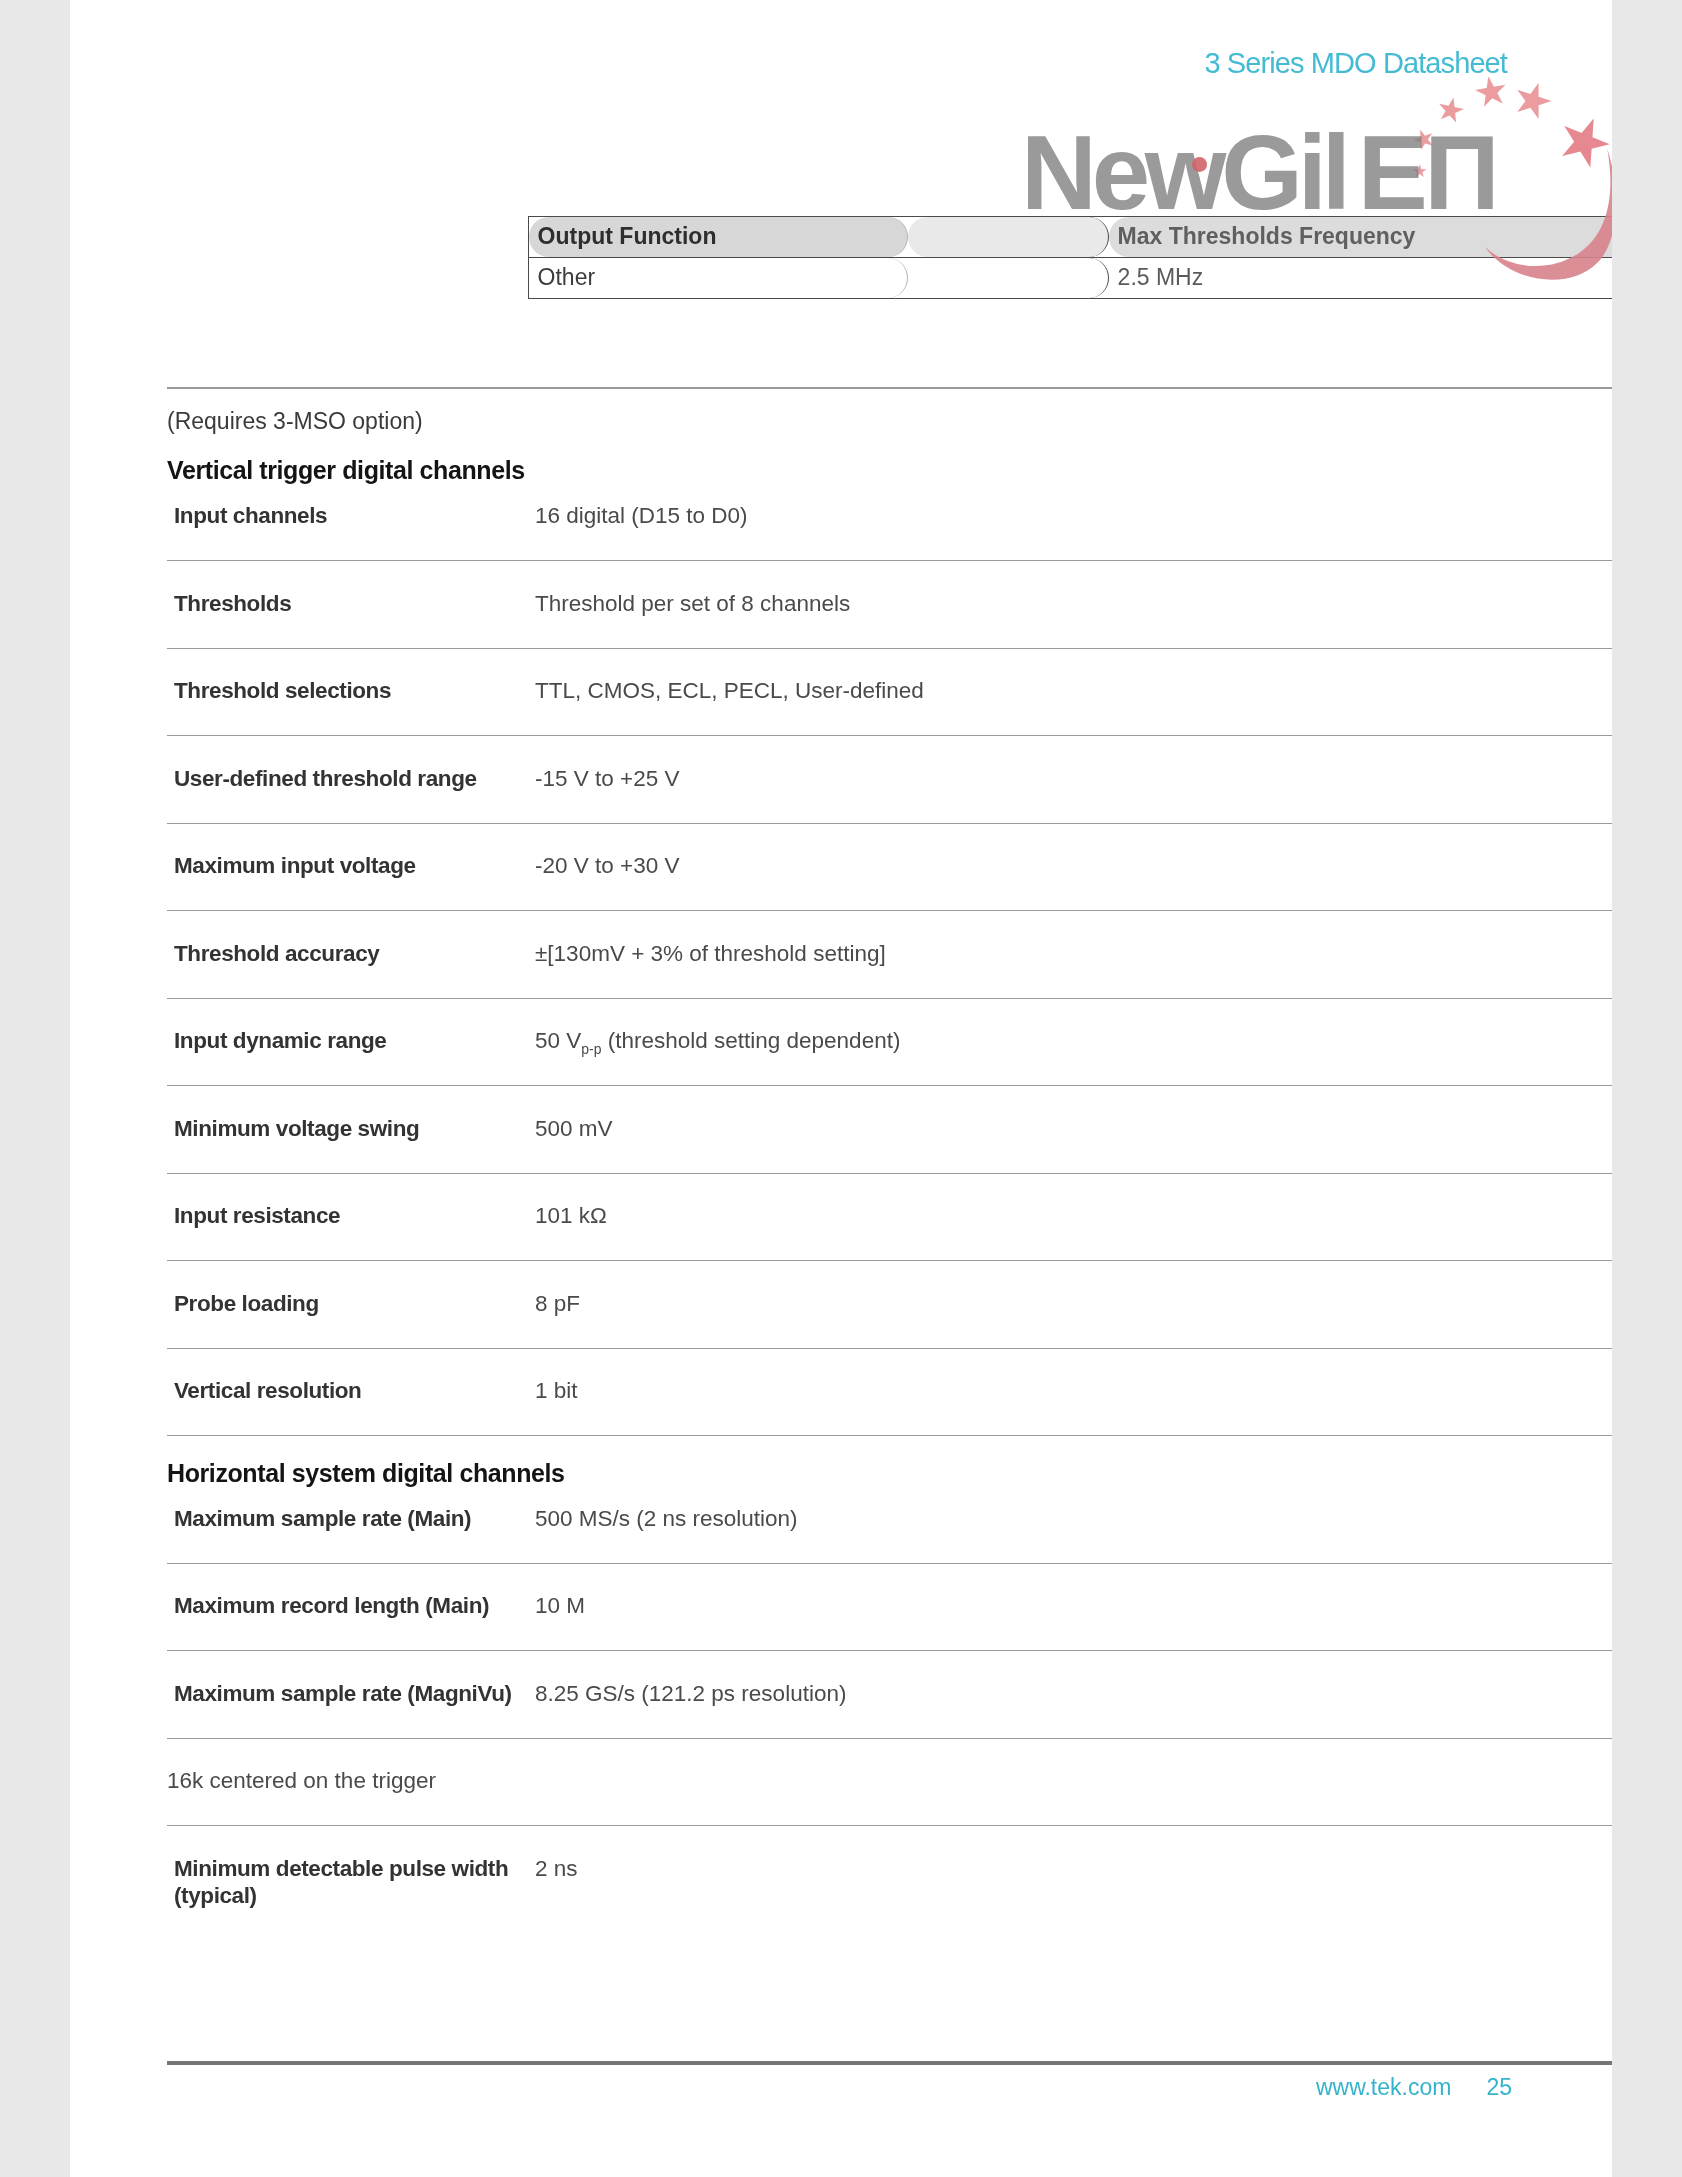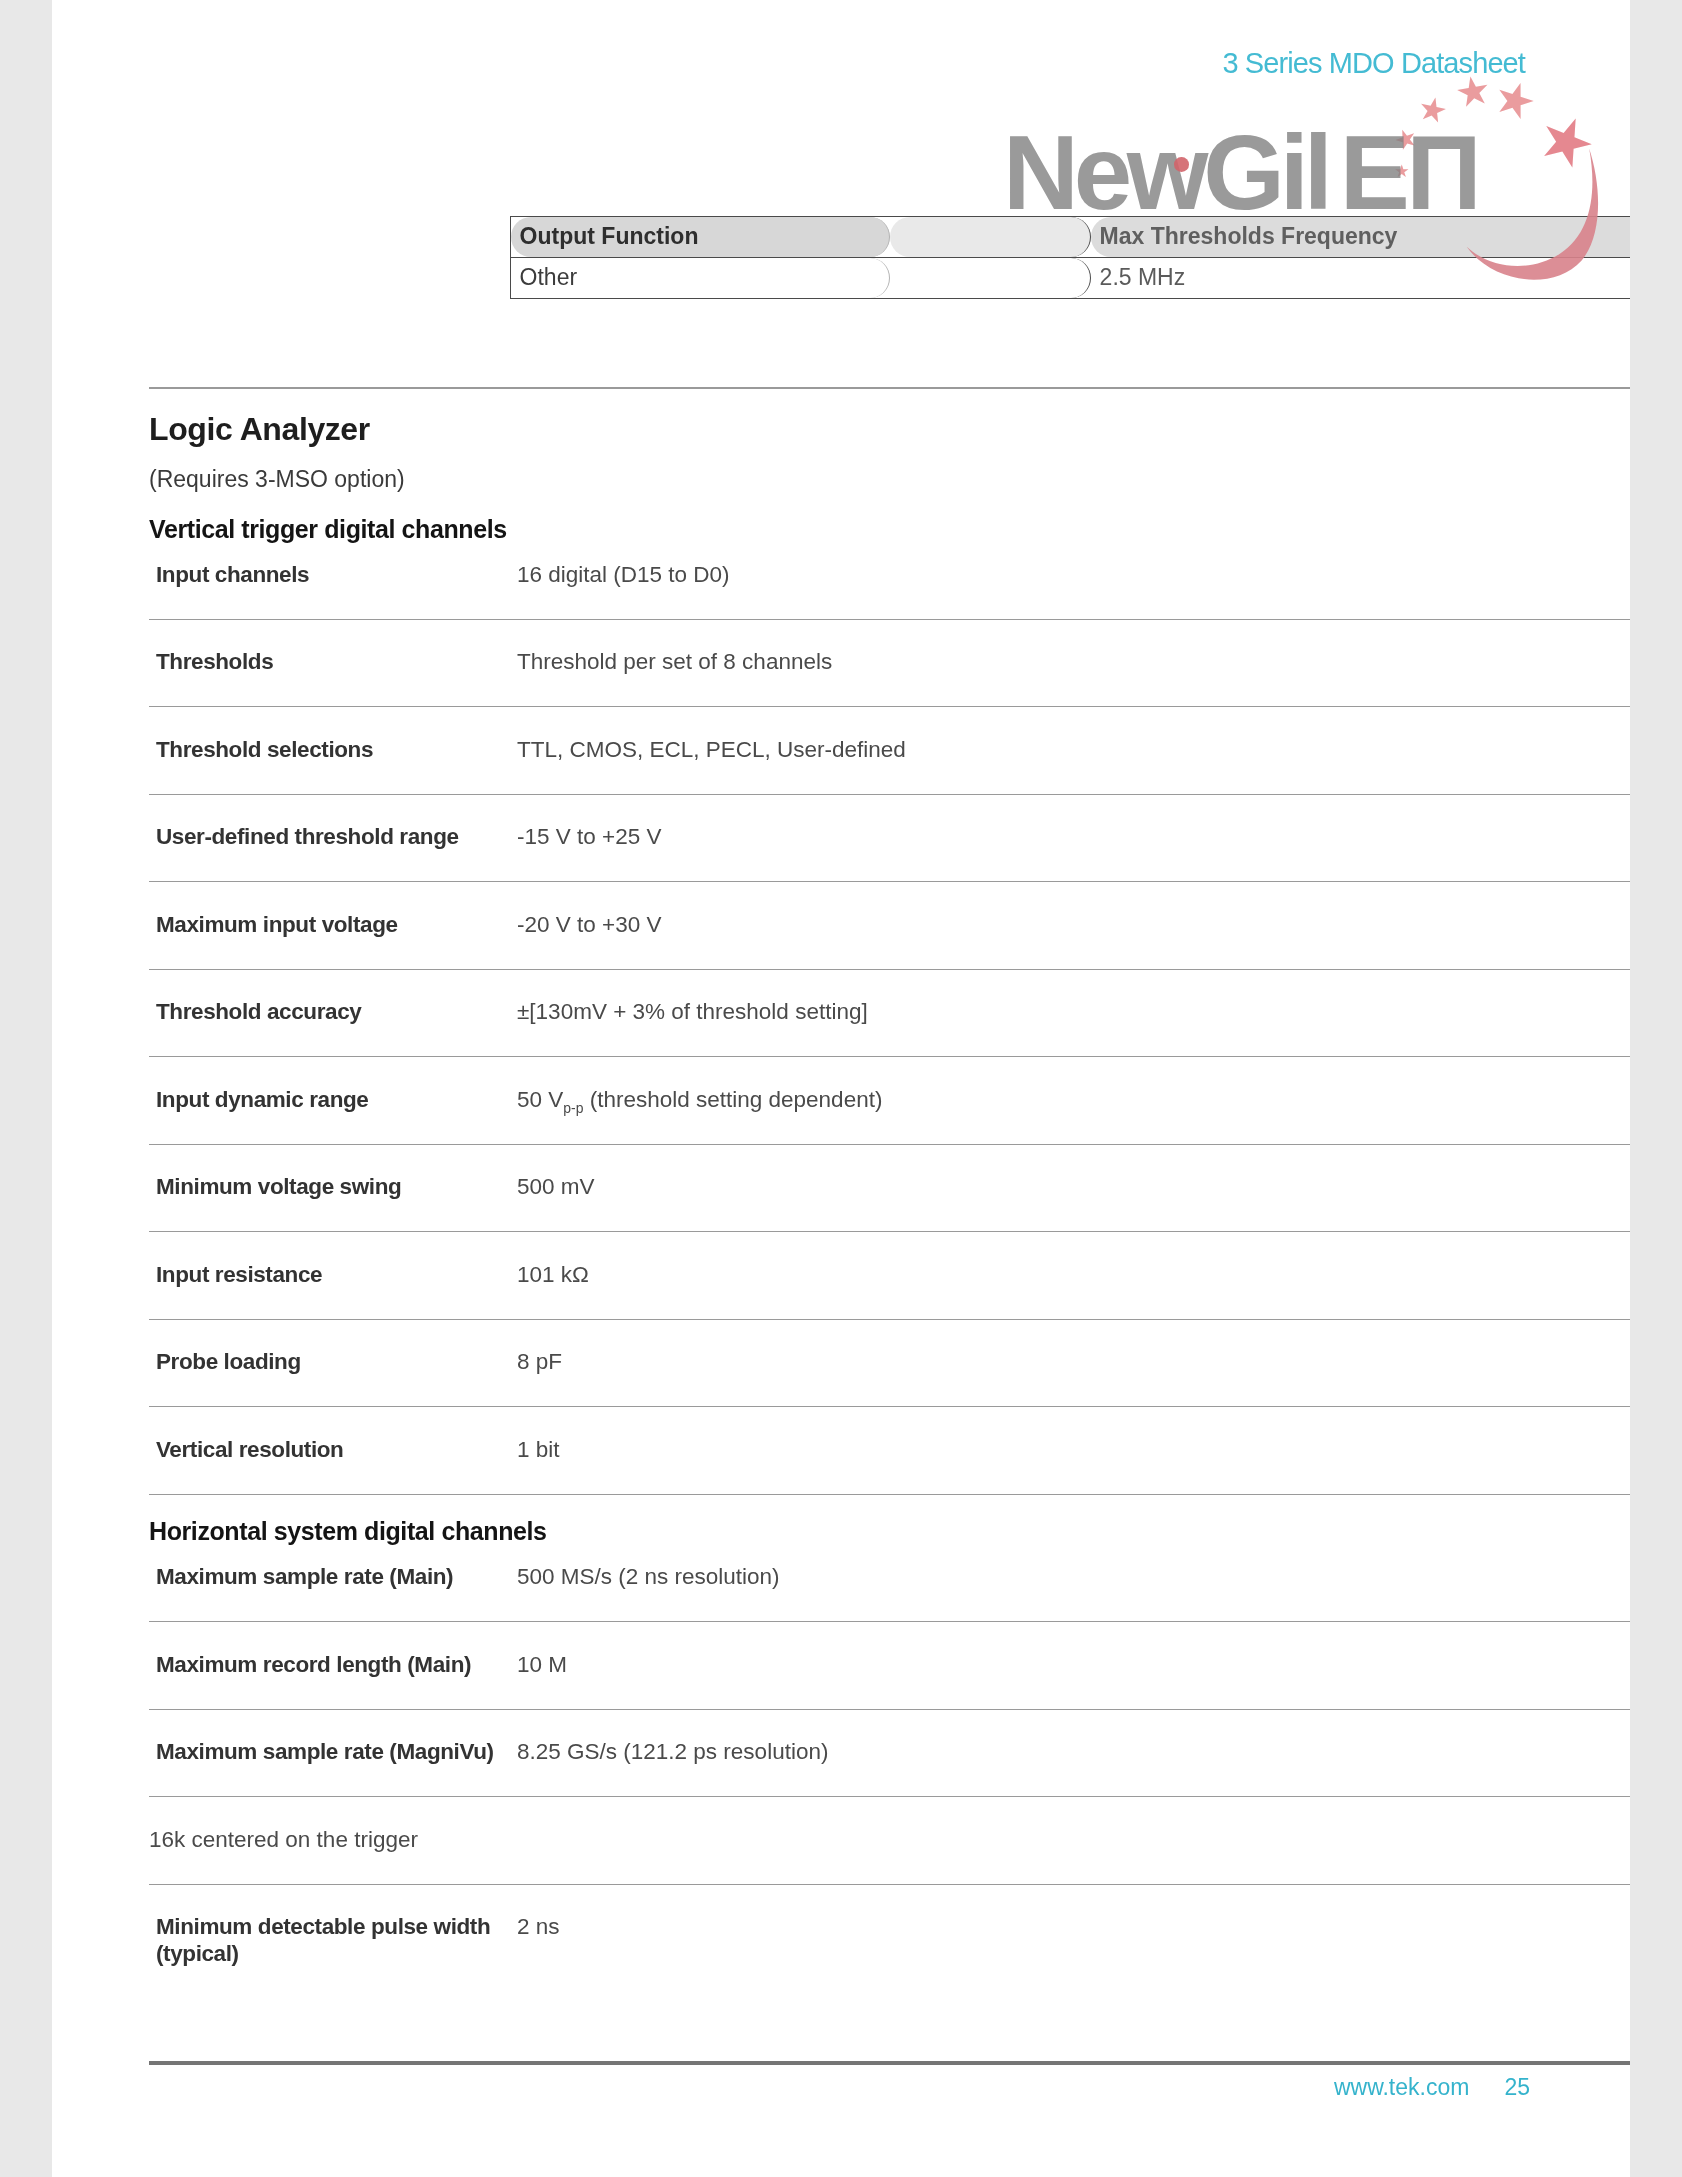--- a/index.html
+++ b/index.html
@@ -1,20 +1,19 @@
 <!DOCTYPE html>
 <html style="font-size:14px"><head>
 <meta charset="utf-8">
 <style>
   html,body { margin:0; padding:0; background:#e8e8e8; }
   .page {
     position:relative; width:1542px; height:2177px; background:#ffffff;
     font-family:"Liberation Sans", sans-serif; overflow:hidden;
     margin:0 auto;
-    padding-left:36px;
   }
 
   
   .doc-title {
     position:absolute; top:47px; right:105px;
     font-size:29px; letter-spacing:-0.9px; color:#44bbd3;
   }
 
   
   .watermark { position:absolute; left:0; top:0; width:1683px; height:432px; z-index:4; pointer-events:none; }
@@ -117,21 +116,20 @@
     </div>
     <div class="tt-row tt-data">
       <div class="tt-cell tt-c1">Other</div>
       <div class="tt-cell tt-c2"></div>
       <div class="tt-cell tt-c3">2.5 MHz</div>
     </div>
   </div>
 
   <div class="content">
     <div class="section-rule"></div>
-    <h1 class="section-title">Logic Analyzer</h1>
     <p class="section-subtitle">(Requires 3-MSO option)</p>
     <div id="spec-groups">
         <div class="group-heading">Vertical trigger digital channels</div>
         <div class="spec-row first">
           <div class="spec-label">Input channels</div>
           <div class="spec-value"><span>16 digital (D15 to D0)</span></div>
         </div>
         <div class="spec-row">
           <div class="spec-label">Thresholds</div>
           <div class="spec-value"><span>Threshold per set of 8 channels</span></div>

